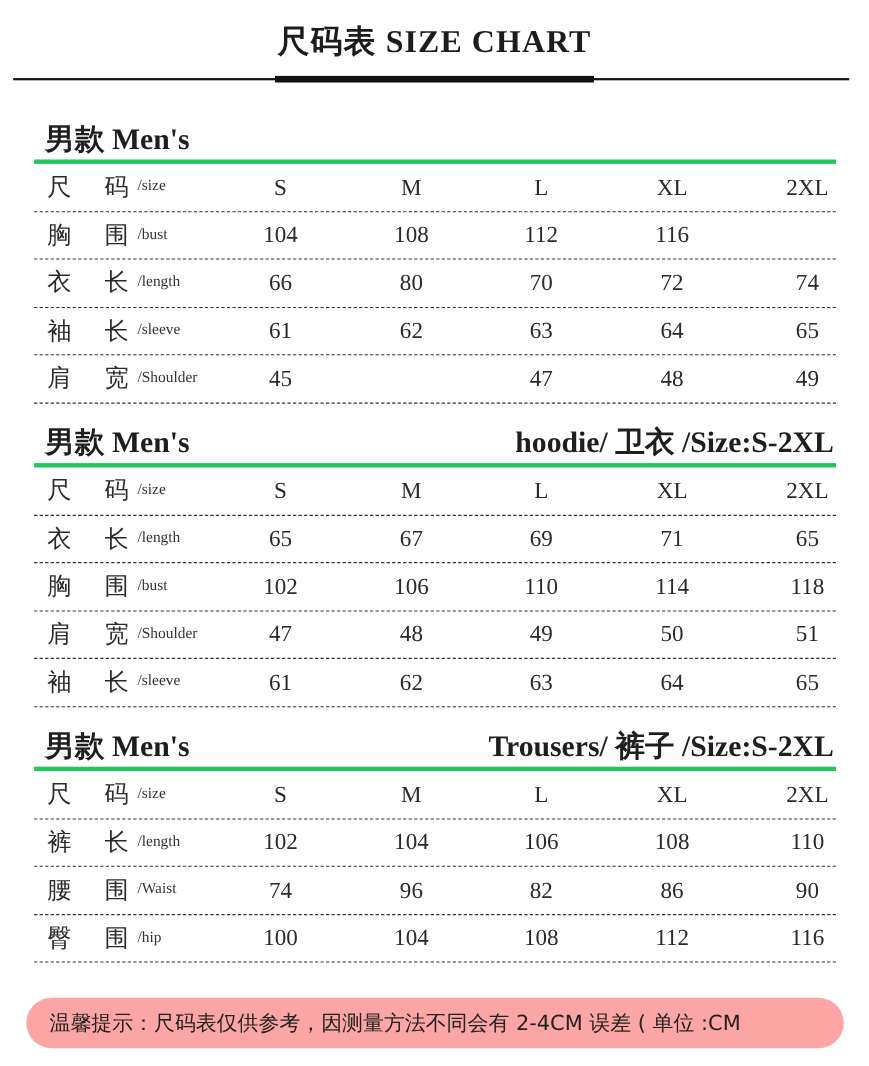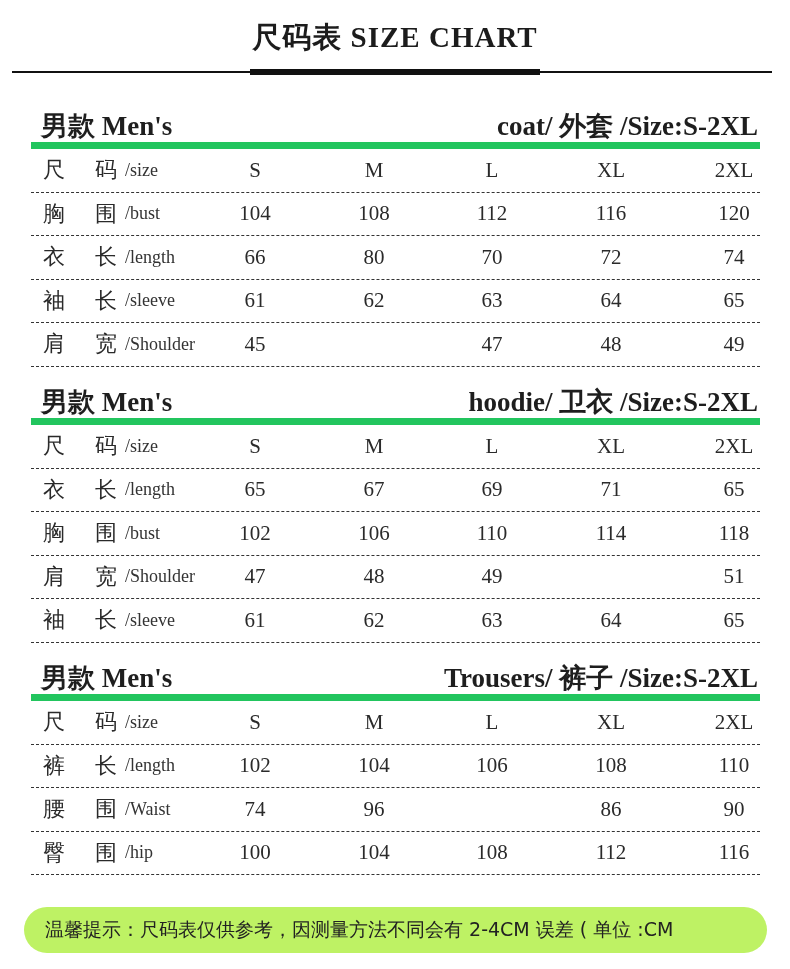--- a/index.html
+++ b/index.html
@@ -9,73 +9,71 @@
   .title {
     position: absolute; left: 0; top: 18px; width: 790px; text-align: center;
     font-family: "Liberation Serif", "DejaVu Serif", serif;
     font-size: 29px; font-weight: bold; letter-spacing: 1px; color: #1c1c1c;
   }
   .title-rule-thin { position: absolute; left: 12px; top: 71px; width: 760px; height: 2px; background: #111; }
   .title-rule-thick { position: absolute; left: 250px; top: 69px; width: 290px; height: 6px; background: #111; }
 
   .section { position: absolute; left: 31px; width: 729px; }
   .sec-head {
-    position: relative; height: 48px; border-bottom: 7px solid #22c55e;
+    position: relative; height: 48px; border-bottom: 4px solid #22c55e;
     font-family: "Liberation Serif", "DejaVu Serif", serif; font-weight: bold; font-size: 27px; color: #1e1e1e; text-align: right;
   }
   .sec-head .left { position: absolute; left: 10px; top: 7px; }
   .sec-head .right { position: absolute; right: 2px; top: 7px; }
 
   .row { position: relative; height: 43.5px; border-bottom: 1px dashed #333; }
   .row:first-of-type { }
   .cell { position: absolute; top: 0; height: 100%; display: flex; align-items: center; font-size: 20px; color: #2a2a2a; }
   .label-cn1 { left: 12px; font-family: "DejaVu Serif", serif; font-size: 22px; }
   .label-cn2 { left: 64px; font-family: "DejaVu Serif", serif; font-size: 22px; }
-  .label-en { left: 94px; font-family: "Liberation Serif", serif; font-size: 18px; color: #333; }
+  .label-en { left: 94px; font-family: "Liberation Serif", serif; font-size: 14px; color: #333; }
   .val { width: 80px; justify-content: center; font-family: "Liberation Serif", serif; font-size: 21px; }
   .v0 { left: 184px; } .v1 { left: 303px; } .v2 { left: 421px; } .v3 { left: 540px; } .v4 { left: 663px; text-align: center; }
 
   .notice {
     position: absolute; left: 24px; top: 907px; width: 743px; height: 46px;
-    background: #bef264; border-radius: 23px;
+    background: #fca5a5; border-radius: 23px;
     font-family: "DejaVu Sans", "Liberation Sans", sans-serif; font-size: 19px; color: #222;
     display: flex; align-items: center; padding-left: 21px; white-space: nowrap; overflow: hidden;
   }
 </style>
 </head>
 <body>
 
 <div class="title">尺码表 SIZE CHART</div>
 <div class="title-rule-thin"></div>
 <div class="title-rule-thick"></div>
 
 <div class="section" style="top:101px;">
   <div class="sec-head">
     <span class="left">男款 Men's</span>
-    <span class="right">coat/ 外套 /Size:S-2XL</span>
   </div>
   <div class="row">
     <span class="cell label-cn1">尺</span>
     <span class="cell label-cn2">码</span>
     <span class="cell label-en">/size</span>
     <span class="cell val v0">S</span>
     <span class="cell val v1">M</span>
     <span class="cell val v2">L</span>
     <span class="cell val v3">XL</span>
     <span class="cell val v4">2XL</span>
   </div>
   <div class="row">
     <span class="cell label-cn1">胸</span>
     <span class="cell label-cn2">围</span>
     <span class="cell label-en">/bust</span>
     <span class="cell val v0">104</span>
     <span class="cell val v1">108</span>
     <span class="cell val v2">112</span>
     <span class="cell val v3">116</span>
-    <span class="cell val v4">120</span>
   </div>
   <div class="row">
     <span class="cell label-cn1">衣</span>
     <span class="cell label-cn2">长</span>
     <span class="cell label-en">/length</span>
     <span class="cell val v0">66</span>
     <span class="cell val v1">80</span>
     <span class="cell val v2">70</span>
     <span class="cell val v3">72</span>
     <span class="cell val v4">74</span>
@@ -136,20 +134,21 @@
     <span class="cell val v3">114</span>
     <span class="cell val v4">118</span>
   </div>
   <div class="row">
     <span class="cell label-cn1">肩</span>
     <span class="cell label-cn2">宽</span>
     <span class="cell label-en">/Shoulder</span>
     <span class="cell val v0">47</span>
     <span class="cell val v1">48</span>
     <span class="cell val v2">49</span>
+    <span class="cell val v3">50</span>
     <span class="cell val v4">51</span>
   </div>
   <div class="row">
     <span class="cell label-cn1">袖</span>
     <span class="cell label-cn2">长</span>
     <span class="cell label-en">/sleeve</span>
     <span class="cell val v0">61</span>
     <span class="cell val v1">62</span>
     <span class="cell val v2">63</span>
     <span class="cell val v3">64</span>
@@ -181,20 +180,21 @@
     <span class="cell val v2">106</span>
     <span class="cell val v3">108</span>
     <span class="cell val v4">110</span>
   </div>
   <div class="row">
     <span class="cell label-cn1">腰</span>
     <span class="cell label-cn2">围</span>
     <span class="cell label-en">/Waist</span>
     <span class="cell val v0">74</span>
     <span class="cell val v1">96</span>
+    <span class="cell val v2">82</span>
     <span class="cell val v3">86</span>
     <span class="cell val v4">90</span>
   </div>
   <div class="row">
     <span class="cell label-cn1">臀</span>
     <span class="cell label-cn2">围</span>
     <span class="cell label-en">/hip</span>
     <span class="cell val v0">100</span>
     <span class="cell val v1">104</span>
     <span class="cell val v2">108</span>

